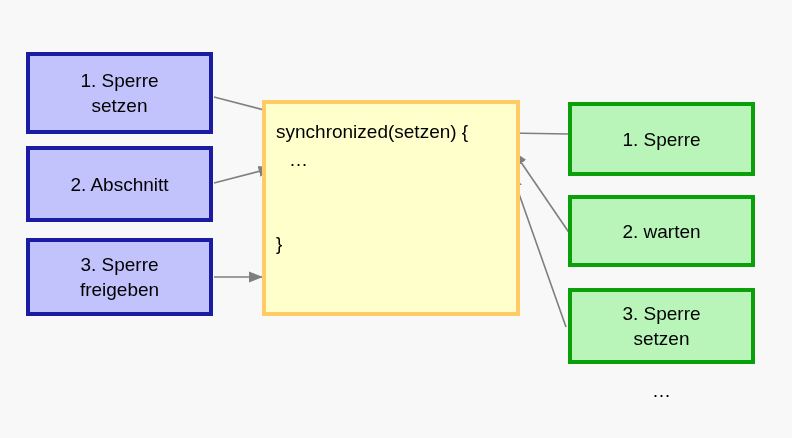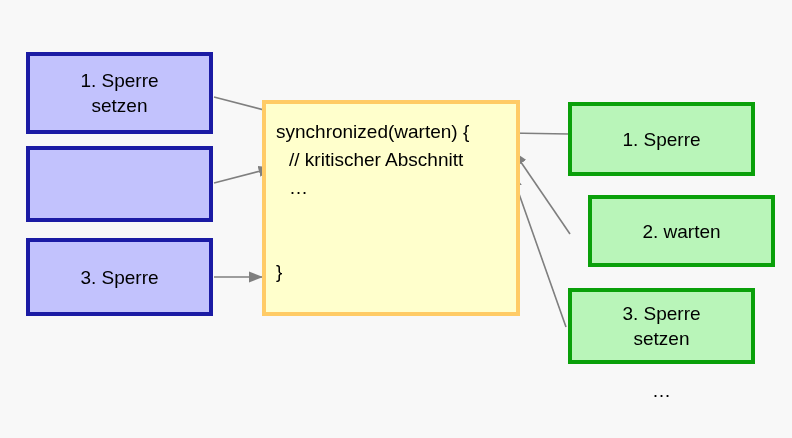--- a/index.html
+++ b/index.html
@@ -125,41 +125,42 @@
       <path d="M566,327 L512,174" stroke="#7f7f7f" stroke-width="1.6" fill="none" marker-end="url(#ah)"></path>
     </g>
   </svg>
 
   <div class="node node-blue" style="left:26px; top:52px; width:187px; height:82px;">
     <span class="node-line">1. Sperre</span>
     <span class="node-line">setzen</span>
   </div>
 
   <div class="node node-blue" style="left:26px; top:146px; width:187px; height:76px;">
+    <span class="node-line">2. Abschnitt</span>
   </div>
 
   <div class="node node-blue" style="left:26px; top:238px; width:187px; height:78px;">
     <span class="node-line">3. Sperre</span>
+    <span class="node-line">freigeben</span>
   </div>
 
   <div class="code-box" style="left:262px; top:100px; width:258px; height:216px;">
     <div class="code-line">
-      <span class="code-bold">synchronized</span><span>(warten) {</span>
+      <span class="code-bold">synchronized</span><span>(setzen) {</span>
     </div>
-    <div class="code-line code-indent">// kritischer Abschnitt</div>
     <div class="code-line code-indent">…</div>
     <div class="code-gap"></div>
     <div class="code-line">}</div>
   </div>
 
   <div class="node node-green" style="left:568px; top:102px; width:187px; height:74px;">
     <span class="node-line">1. Sperre</span>
   </div>
 
-  <div class="node node-green" style="left:568px; top:195px; width:187px; height:72px;margin-left:20px;">
+  <div class="node node-green" style="left:568px; top:195px; width:187px; height:72px;">
     <span class="node-line">2. warten</span>
   </div>
 
   <div class="node node-green" style="left:568px; top:288px; width:187px; height:76px;">
     <span class="node-line">3. Sperre</span>
     <span class="node-line">setzen</span>
   </div>
 
   <div class="ellipsis-label" style="left:568px; top:380px; width:187px;">…</div>
 

